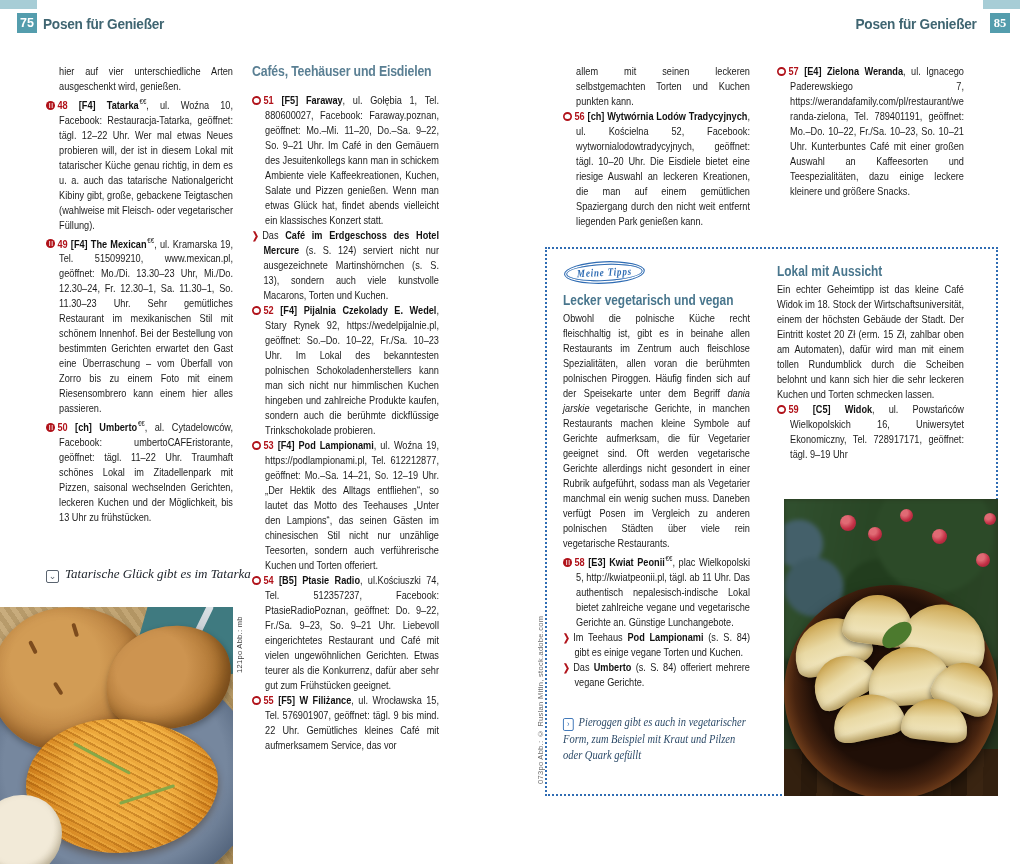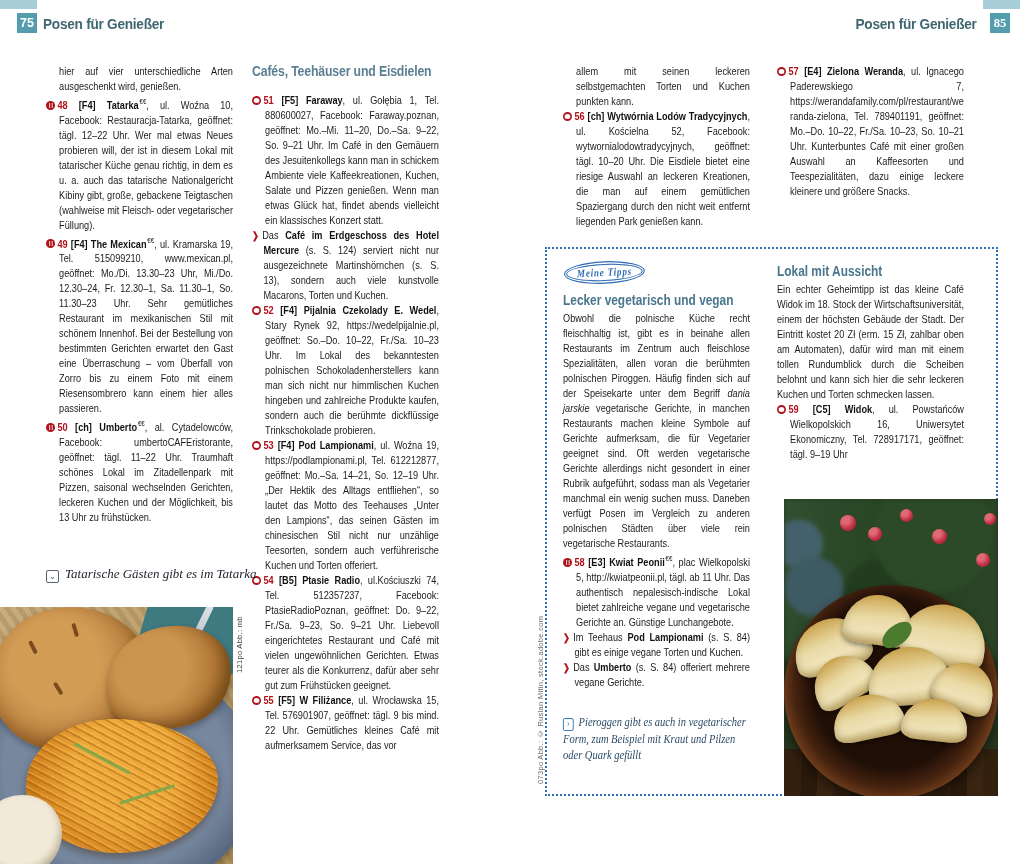--- a/index.html
+++ b/index.html
@@ -153,21 +153,21 @@
   </div>
 <div id="col3" class="col">
     <p class="body cont ind">allem mit seinen leckeren selbstgemachten Torten und Kuchen punkten kann.</p>
     <p class="body entry"><span class="icon-cafe"></span><span class="num">56</span> <b class="map">[ch]</b> <b class="name">Wytwórnia Lodów Tradycyjnych</b>, ul. Kościelna 52, Facebook: wytwornialodowtradycyjnych, geöffnet: tägl. 10–20 Uhr. Die Eisdiele bietet eine riesige Auswahl an leckeren Kreationen, die man auf einem gemütlichen Spaziergang durch den nicht weit entfernt liegenden Park genießen kann.</p>
   </div>
 <div id="col4" class="col">
     <p class="body entry"><span class="icon-cafe"></span><span class="num">57</span> <b class="map">[E4]</b> <b class="name">Zielona Weranda</b>, ul. Ignacego Paderewskiego 7, https://werandafamily.com/pl/restaurant/weranda-zielona, Tel. 789401191, geöffnet: Mo.–Do. 10–22, Fr./Sa. 10–23, So. 10–21 Uhr. Kunterbuntes Café mit einer großen Auswahl an Kaffeesorten und Teespezialitäten, dazu einige leckere kleinere und größere Snacks.</p>
   </div>
 
 <div class="photo-caption">
-  <span class="cap-icon">⌄</span><em>Tatarische Gästen gibt es im Tatarka</em>
+  <span class="cap-icon">⌄</span><em>Tatarische Glück gibt es im Tatarka</em>
 </div>
 
 <div class="photo-left">
   <div class="pl-cloth"></div>
   <div class="pl-fork"></div>
   <div class="pl-plate"></div>
   <div class="pl-bread1">
     <i style="left:40px;top:34px;transform:rotate(70deg);"></i>
     <i style="left:84px;top:22px;transform:rotate(80deg);"></i>
     <i style="left:60px;top:78px;transform:rotate(65deg);"></i>

